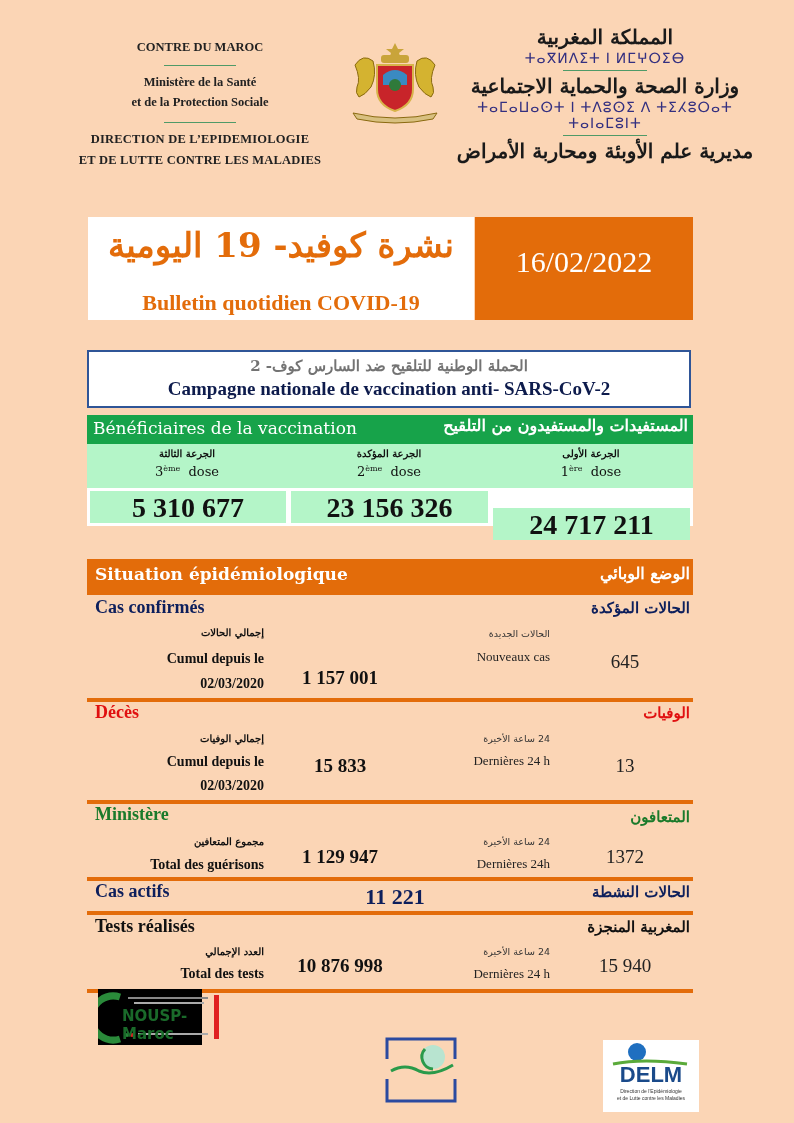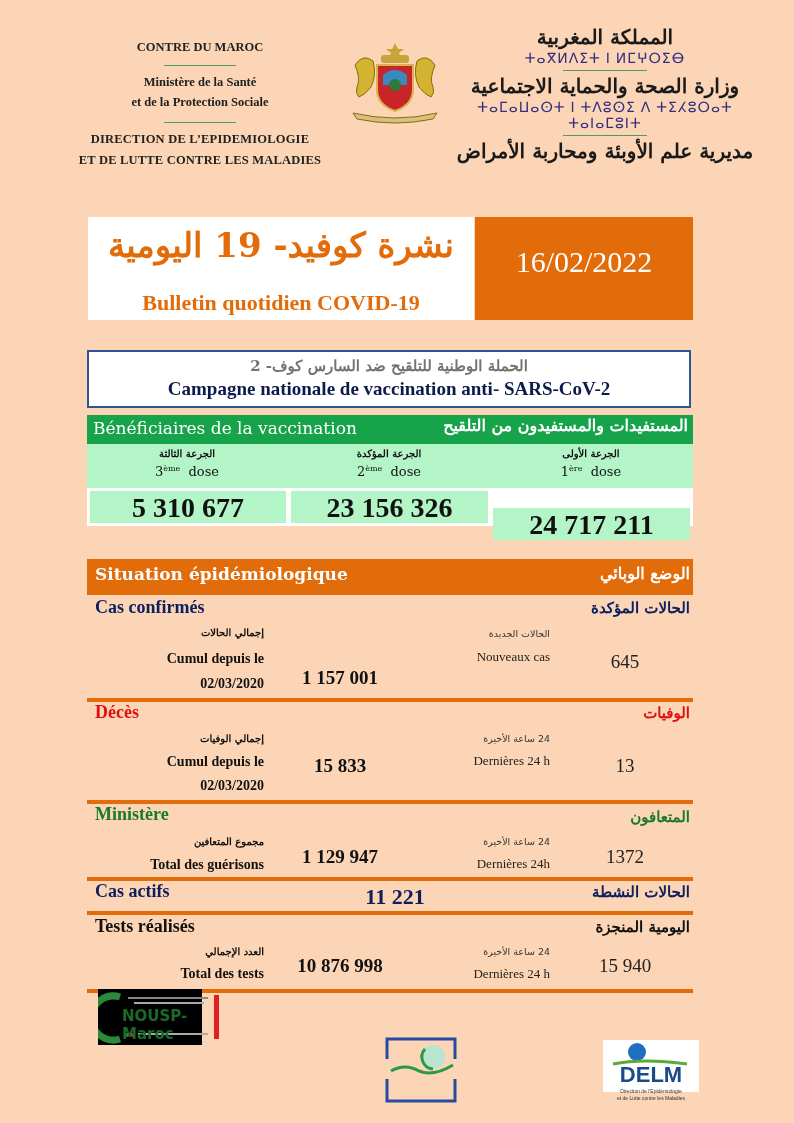--- a/index.html
+++ b/index.html
@@ -70,21 +70,21 @@
   .mid-fr { position: absolute; left: 420px; width: 130px; text-align: right; font-family: "Liberation Serif", serif; font-size: 13px; color: #222; }
   .small-val { position: absolute; left: 575px; width: 100px; text-align: center; font-family: "Liberation Serif", serif; font-size: 19px; color: #222; }
 
   .rule { position: absolute; left: 87px; width: 606px; height: 4px; background: #e36c0a; }
 
   .active-val { left: 300px; top: 884px; width: 190px; text-align: center; font-family: "Liberation Serif", serif; font-size: 22px; font-weight: bold; color: #0d1f5c; }
 
   
   .logo-nousp { left: 98px; top: 989px; width: 104px; height: 56px; background: #000000; }
   .logo-center { left: 383px; top: 1035px; width: 76px; height: 70px; }
-  .logo-delm { left: 603px; top: 1040px; width: 96px; height: 52px; background: #fff; }
+  .logo-delm { left: 603px; top: 1040px; width: 96px; height: 72px; background: #fff; }
 </style>
 </head>
 <body>
 
 <div class="abs hdr-left">
   <div class="l1">CONTRE DU MAROC</div>
   <div class="sep"></div>
   <div class="l2">Ministère de la Santé</div>
   <div class="l2">et de la Protection Sociale</div>
   <div class="sep"></div>
@@ -187,21 +187,21 @@
 
 <div class="rule" style="top:877px;"></div>
 
 <div class="sec-fr navy" style="top:881px;">Cas actifs</div>
 <div class="abs active-val">11 221</div>
 <div class="sec-ar navy" style="top:883px;" dir="rtl">الحالات النشطة</div>
 
 <div class="rule" style="top:911px;"></div>
 
 <div class="sec-fr black" style="top:916px;">Tests réalisés</div>
-<div class="sec-ar black" style="top:918px;" dir="rtl">اليومية المنجزة</div>
+<div class="sec-ar black" style="top:918px;" dir="rtl">المغربية المنجزة</div>
 <div class="lbl-ar black" style="top:946px;" dir="rtl">العدد الإجمالي</div>
 <div class="lbl-fr black" style="top:966px;">Total des tests</div>
 <div class="big black" style="top:955px;">10 876 998</div>
 <div class="mid-ar" style="top:946px;" dir="rtl">24 ساعة الأخيرة</div>
 <div class="mid-fr" style="top:966px;">Dernières 24 h</div>
 <div class="small-val" style="top:955px;">15 940</div>
 
 <div class="rule" style="top:989px;"></div>
 
 <div class="abs logo-nousp">

